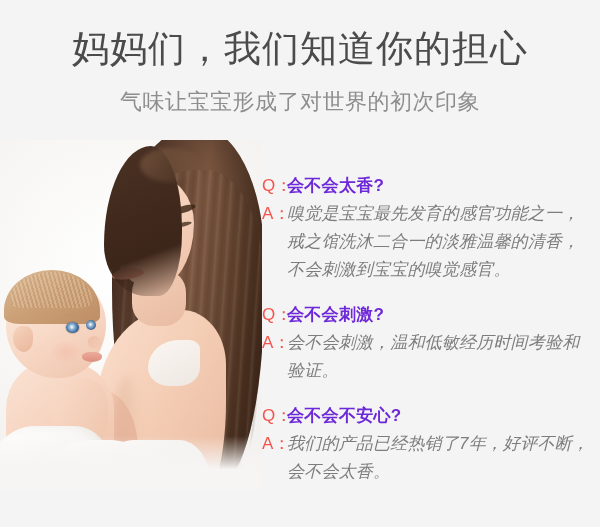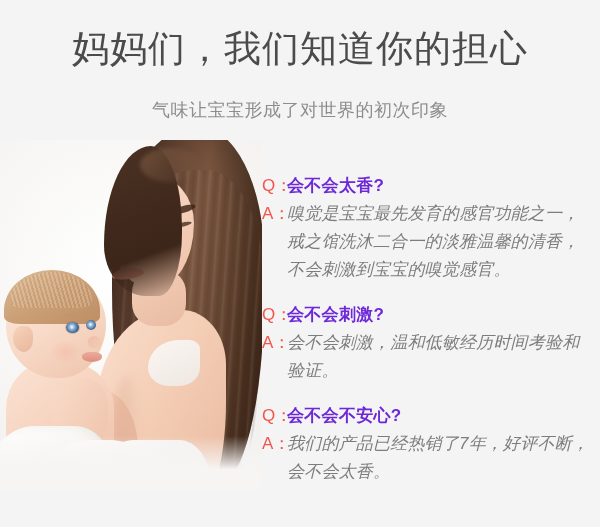--- a/index.html
+++ b/index.html
@@ -35,23 +35,23 @@
     margin: 0;
     padding-top: 26px;
     font-size: 37px;
     line-height: 46px;
     font-weight: 400;
     color: #4b4b4b;
     letter-spacing: 1px;
     white-space: nowrap;
   }
   .subtitle {
-    margin: 12px;
+    margin: 4px;
     padding-top: 11px;
-    font-size: 18px;
+    font-size: 22px;
     line-height: 30px;
     font-weight: 400;
     color: #8d8d8d;
     letter-spacing: 0.5px;
     white-space: nowrap;
   }
 
   
   .photo-wrap {
     position: absolute;

